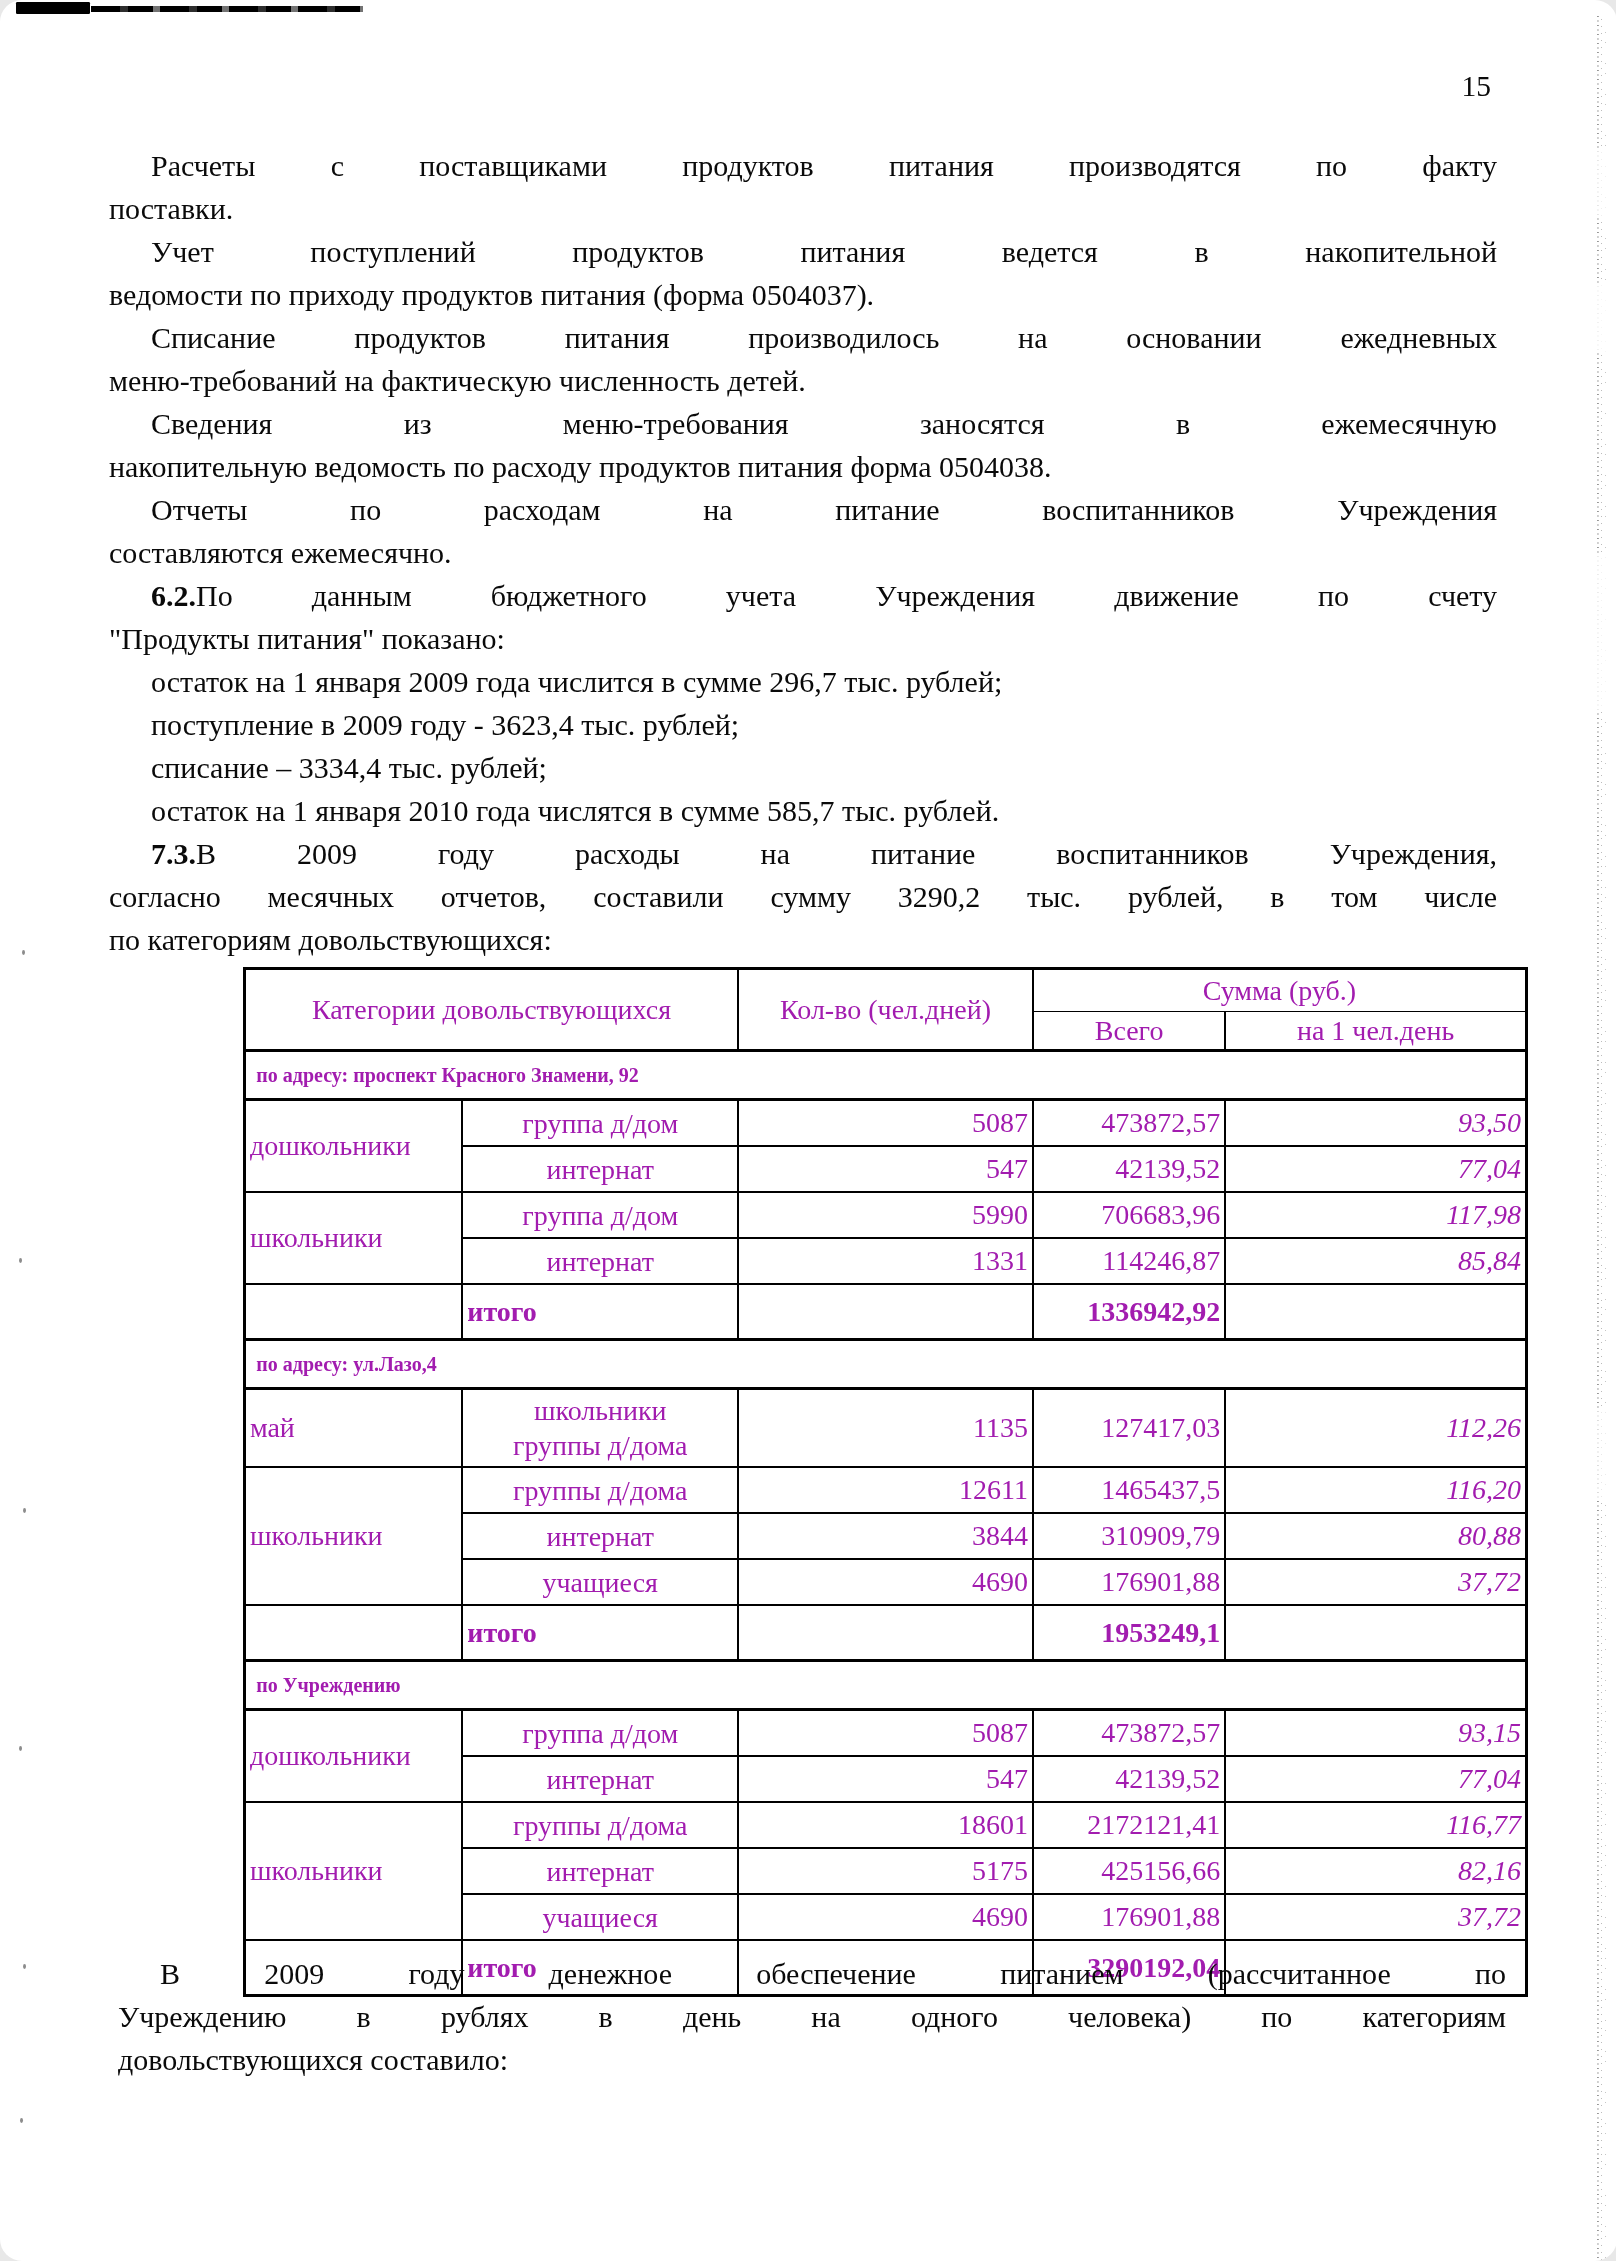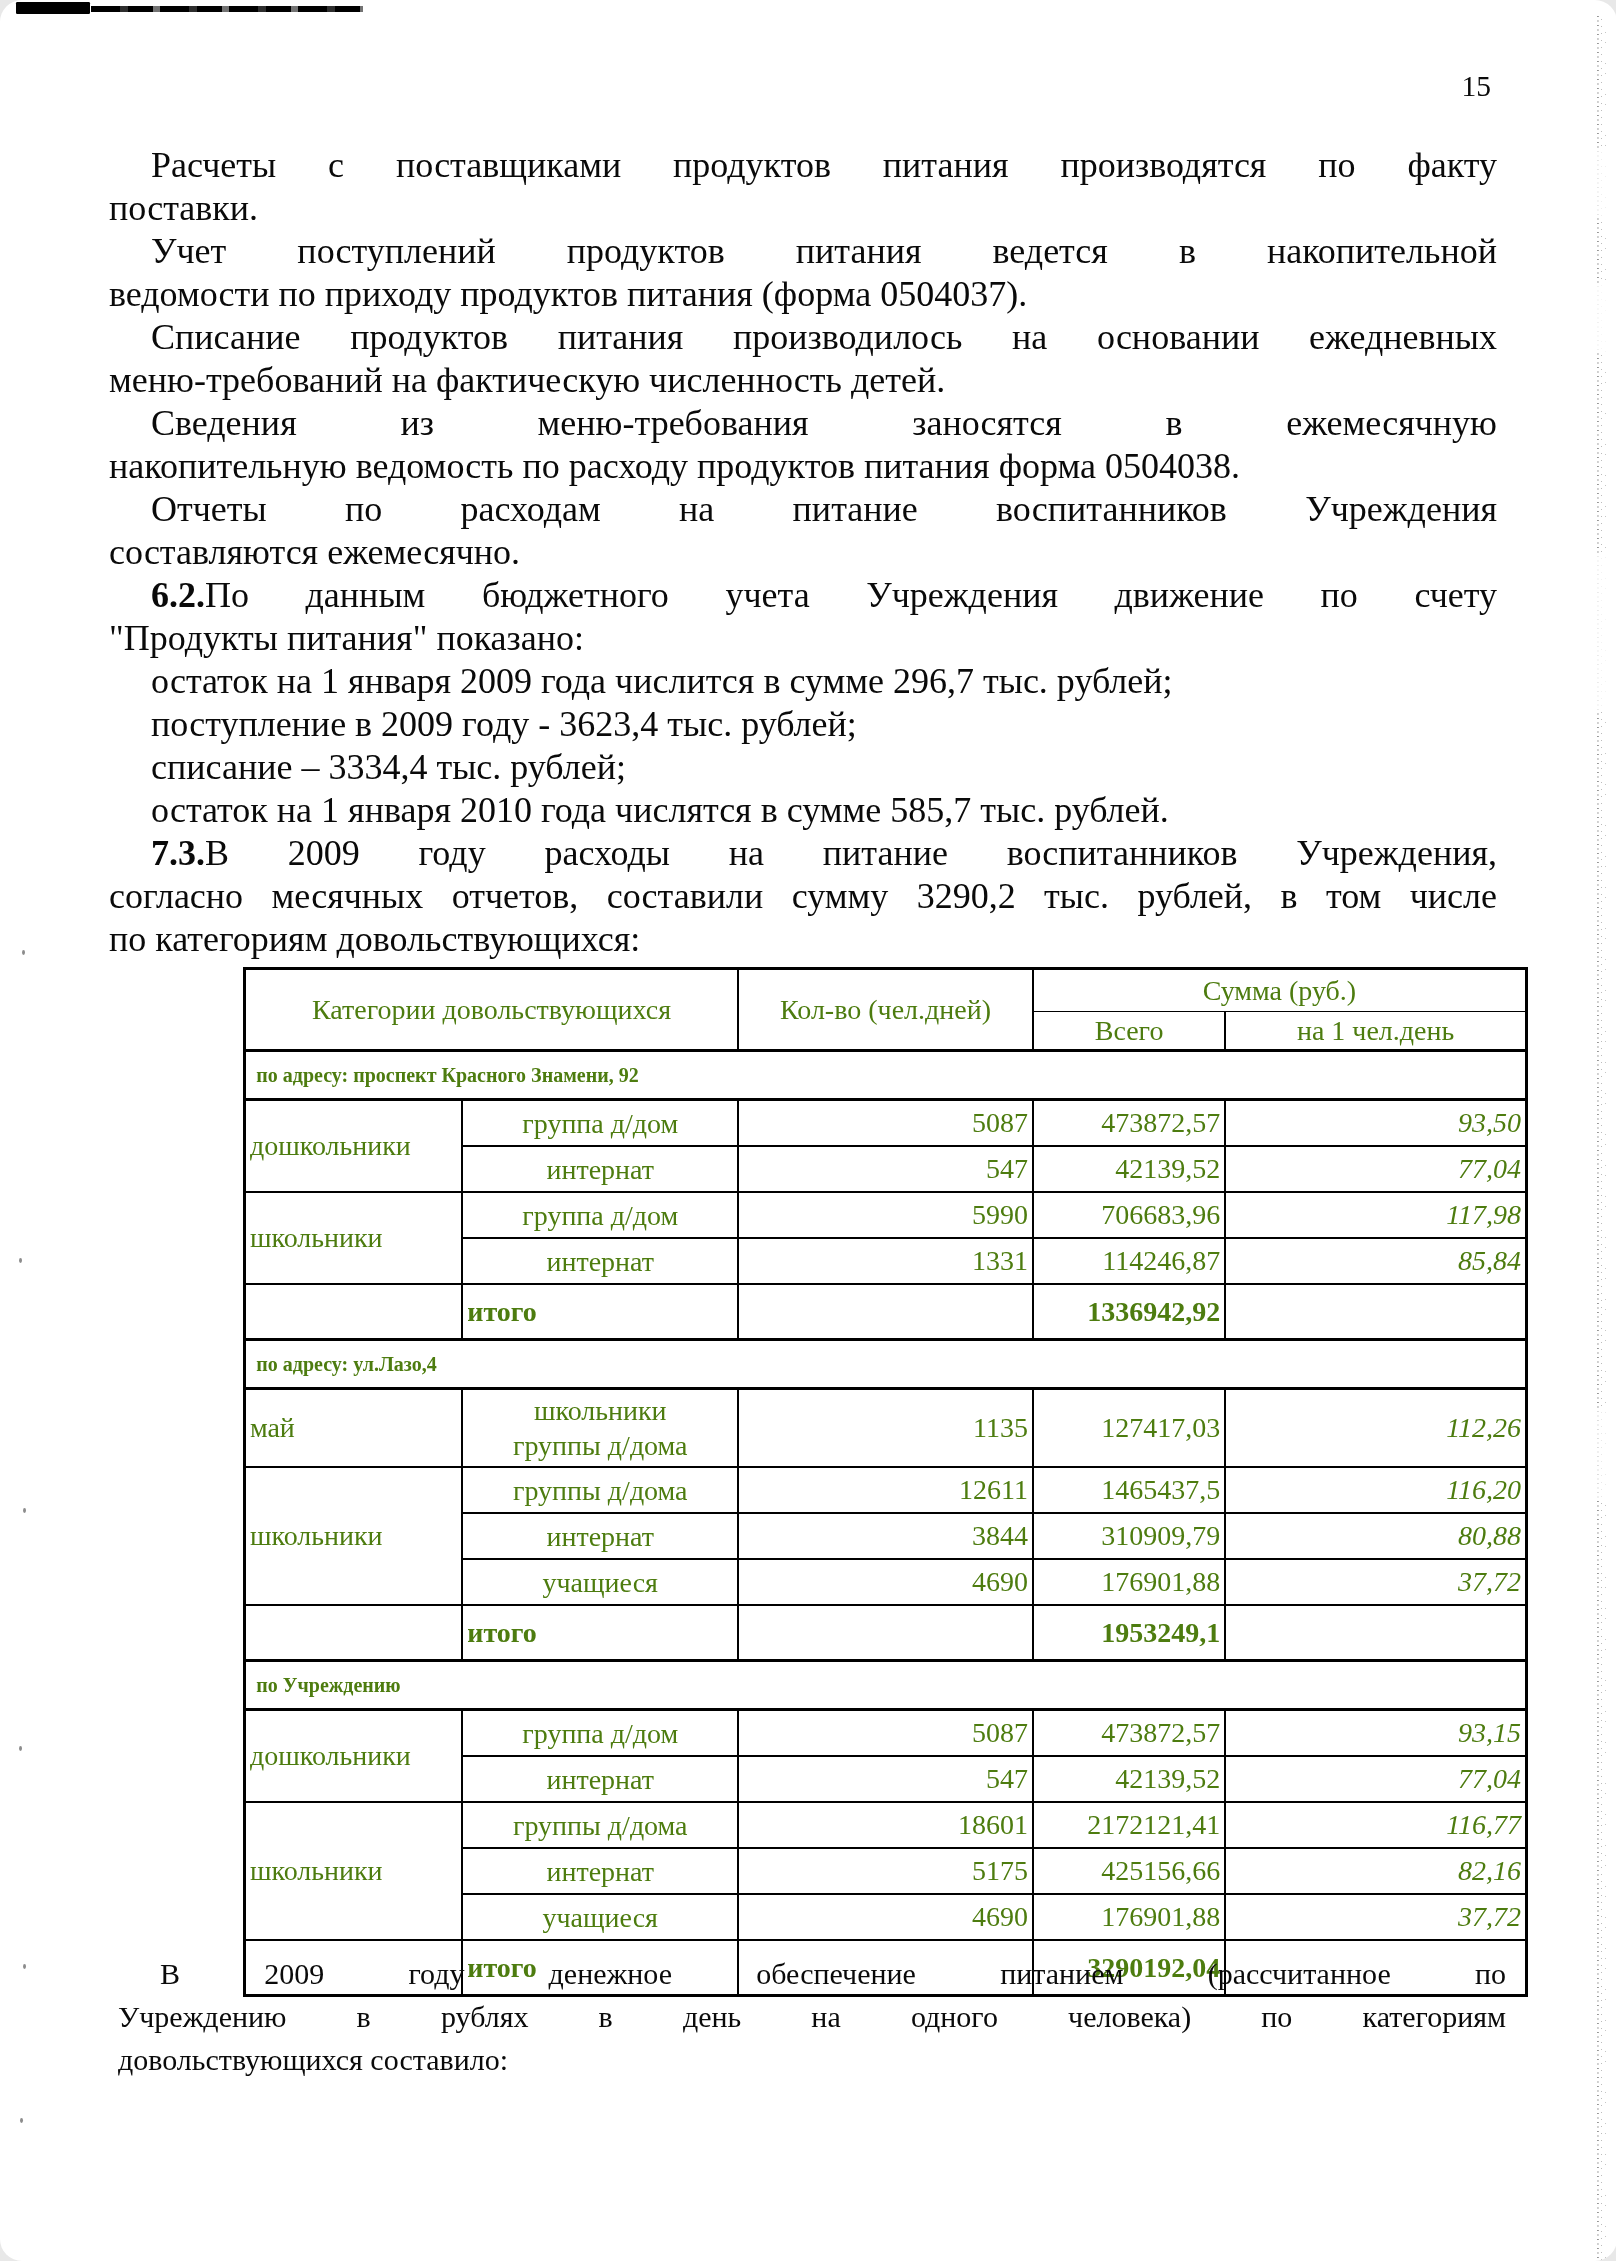--- a/index.html
+++ b/index.html
@@ -25,32 +25,32 @@
     background-position:6.4px 0,11px 0,14.8px 0;
     background-repeat:no-repeat;
     -webkit-mask-image:linear-gradient(to bottom,#000 0 6%,rgba(0,0,0,.25) 6% 9%,#000 9% 12%,rgba(0,0,0,.15) 12% 15%,#000 15% 24%,rgba(0,0,0,.2) 24% 31%,#000 31% 62%,rgba(0,0,0,.35) 62% 66%,#000 66% 100%);
             mask-image:linear-gradient(to bottom,#000 0 6%,rgba(0,0,0,.25) 6% 9%,#000 9% 12%,rgba(0,0,0,.15) 12% 15%,#000 15% 24%,rgba(0,0,0,.2) 24% 31%,#000 31% 62%,rgba(0,0,0,.35) 62% 66%,#000 66% 100%);}
   .speck{position:absolute;width:3.2px;height:5.1px;background:rgba(0,0,0,.45);border-radius:50%;}
 
   
   .pageno{position:absolute;top:72px;right:126px;font-size:29.5px;line-height:1;}
 
   
-  .bodytext{position:absolute;left:109px;top:144px;width:1388px;font-size:36px;}
+  .bodytext{position:absolute;left:109px;top:144px;width:1388px;font-size:30px;}
   .aftertext{position:absolute;left:118px;top:1940px;width:1388px;font-size:30px;margin-top:12px;}
   .line{height:43px;line-height:43px;white-space:nowrap;}
   .line.just{white-space:normal;text-align:justify;text-align-last:justify;}
   .line.ind{padding-left:42px;}
   .line.just.ind{padding-left:0;text-indent:42px;}
   .pnum{font-weight:bold;}
 
   
   .tblwrap{position:absolute;left:243px;top:967px;width:1285px;}
   table.food{border-collapse:collapse;table-layout:fixed;width:100%;
-    font-size:28px;color:#4d7c0f;}
+    font-size:28px;color:#a21caf;}
   table.food td{border:2.6px solid #000;vertical-align:middle;padding:0 3.9px;overflow:hidden;}
   table.food{border:3.9px solid #000;}
   tr.h1 td{height:41px;text-align:center;}
   tr.h1 td.hsum{border-bottom:1.9px solid #000;}
   tr.h2 td{height:37px;text-align:center;border-top:1.9px solid #000;}
   tr.h1 td, tr.h2 td{border-bottom-width:3.2px;}
   tr.sec td{height:46px;font-weight:bold;font-size:20px;text-align:left;padding-left:10.3px;
     border-top:3.9px solid #000;border-bottom:3.9px solid #000;}
   tr.data td{height:44px;}
   tr.data.tall td{height:76px;}

